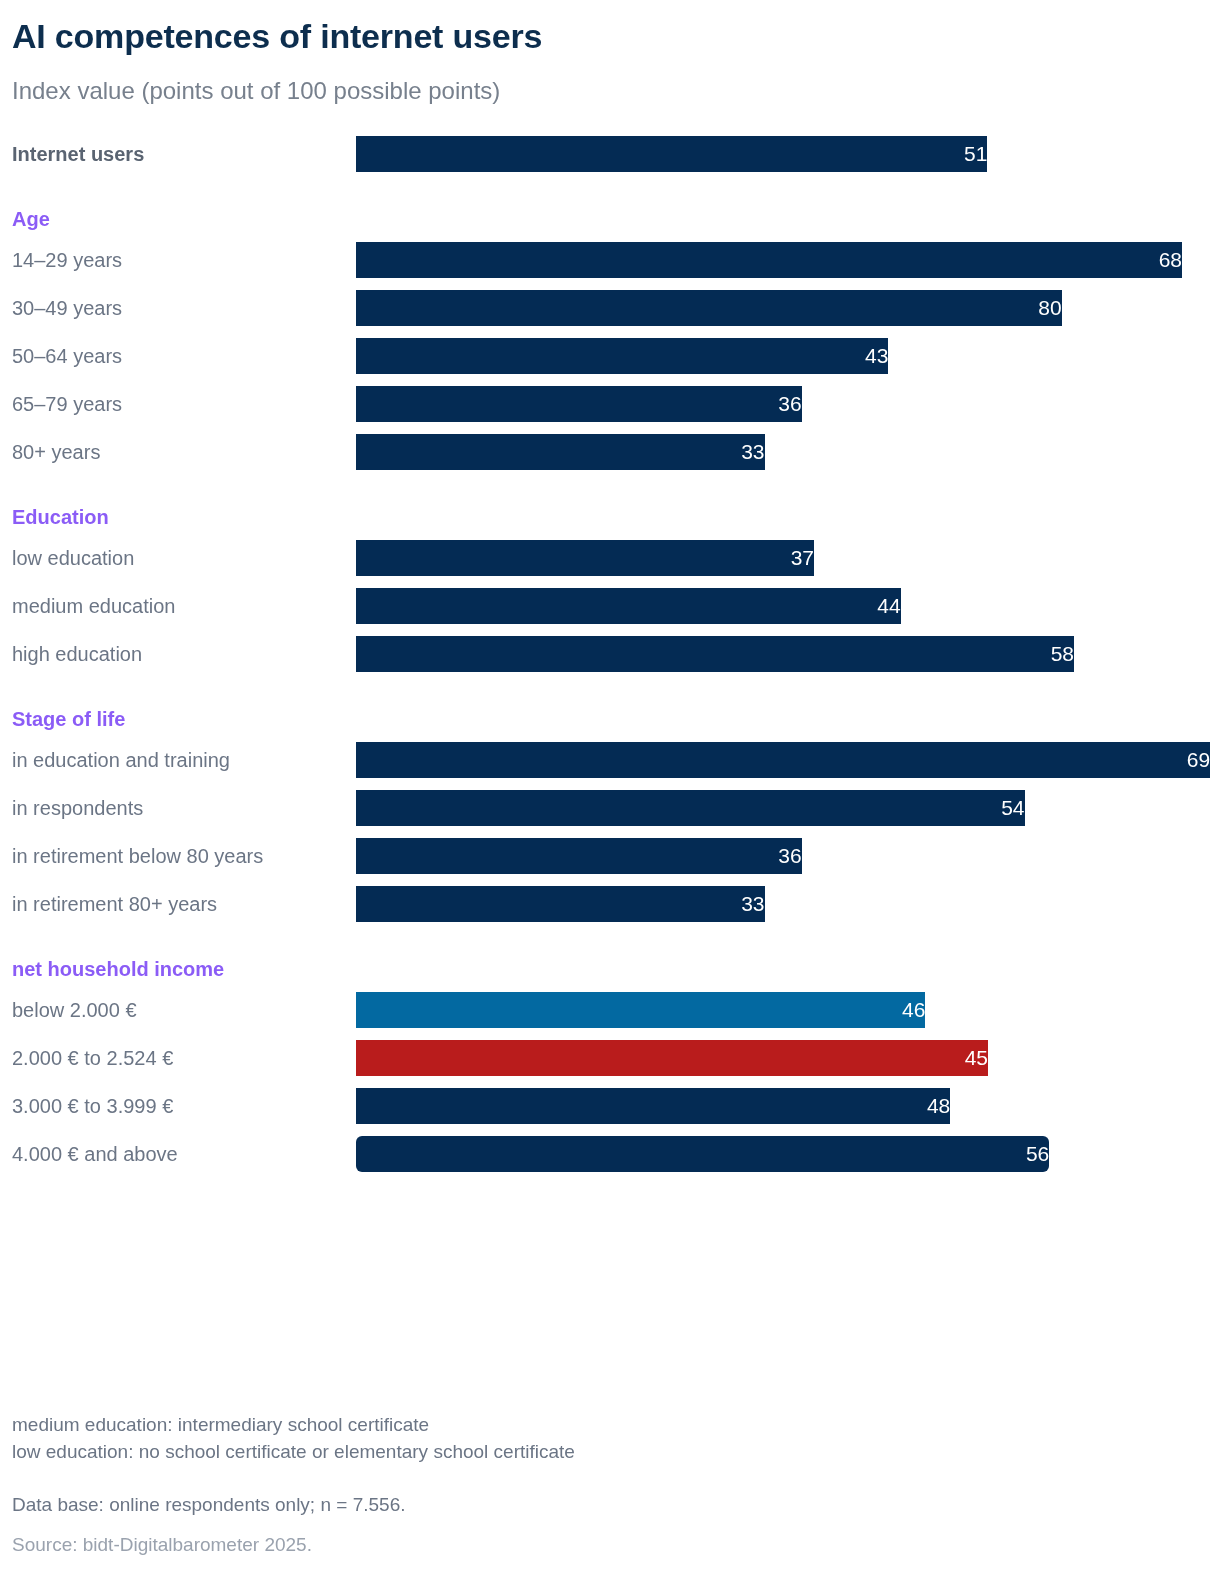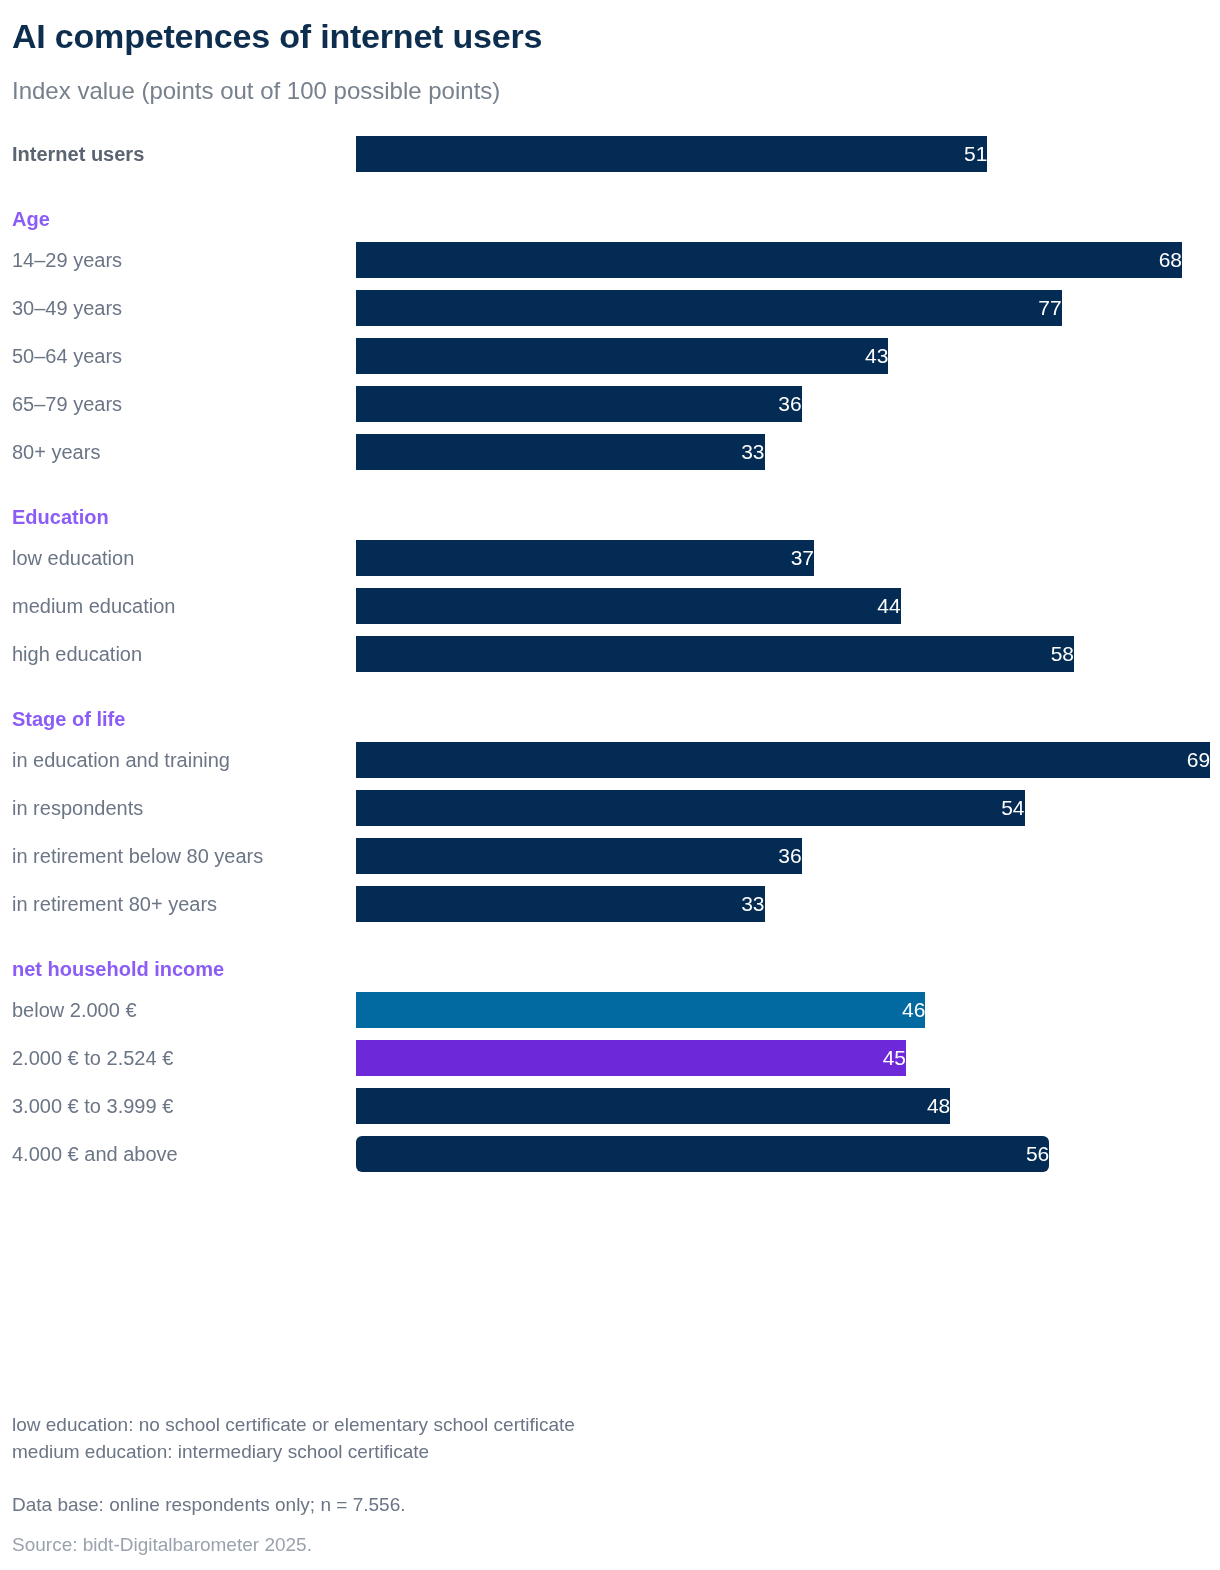--- a/index.html
+++ b/index.html
@@ -168,21 +168,21 @@
           <div class="track">
             <div class="bar" style="width: 826px; background: rgb(4, 43, 84); text-align: center;">
               <span class="bar-value">68</span>
             </div>
           </div>
         </div>
         <div class="row">
           <div class="row-label">30–49 years</div>
           <div class="track">
             <div class="bar" style="width: 705.66px; background: rgb(4, 43, 84);">
-              <span class="bar-value">77</span>
+              <span class="bar-value">80</span>
             </div>
           </div>
         </div>
         <div class="row">
           <div class="row-label">50–64 years</div>
           <div class="track">
             <div class="bar" style="width: 532.34px; background: rgb(4, 43, 84);">
               <span class="bar-value">43</span>
             </div>
           </div>
@@ -275,21 +275,21 @@
           <div class="row-label">below 2.000 €</div>
           <div class="track">
             <div class="bar" style="width: 569.48px; background: #0369a1;">
               <span class="bar-value">46</span>
             </div>
           </div>
         </div>
         <div class="row">
           <div class="row-label">2.000 € to 2.524 €</div>
           <div class="track">
-            <div class="bar" style="width: 550px; background: #6d28d9;">
+            <div class="bar" style="width: 632px; background: #b91c1c;">
               <span class="bar-value">45</span>
             </div>
           </div>
         </div>
         <div class="row">
           <div class="row-label">3.000 € to 3.999 €</div>
           <div class="track">
             <div class="bar" style="width: 594.24px; background: rgb(4, 43, 84);">
               <span class="bar-value">48</span>
             </div>
@@ -301,20 +301,20 @@
             <div class="bar" style="width: 693.28px; background: rgb(4, 43, 84); border-radius: 6px;">
               <span class="bar-value">56</span>
             </div>
           </div>
         </div>
       </div>
     </div>
 
   <div class="footer">
     <div class="footnotes" id="footnotes">
+        <div class="footnote-line">medium education: intermediary school certificate</div>
         <div class="footnote-line">low education: no school certificate or elementary school certificate</div>
-        <div class="footnote-line">medium education: intermediary school certificate</div>
       </div>
     <div class="database">Data base: online respondents only; n = 7.556.</div>
     <div class="source">Source: bidt-Digitalbarometer 2025.</div>
   </div>
 
 </div>
 
 </body></html>

